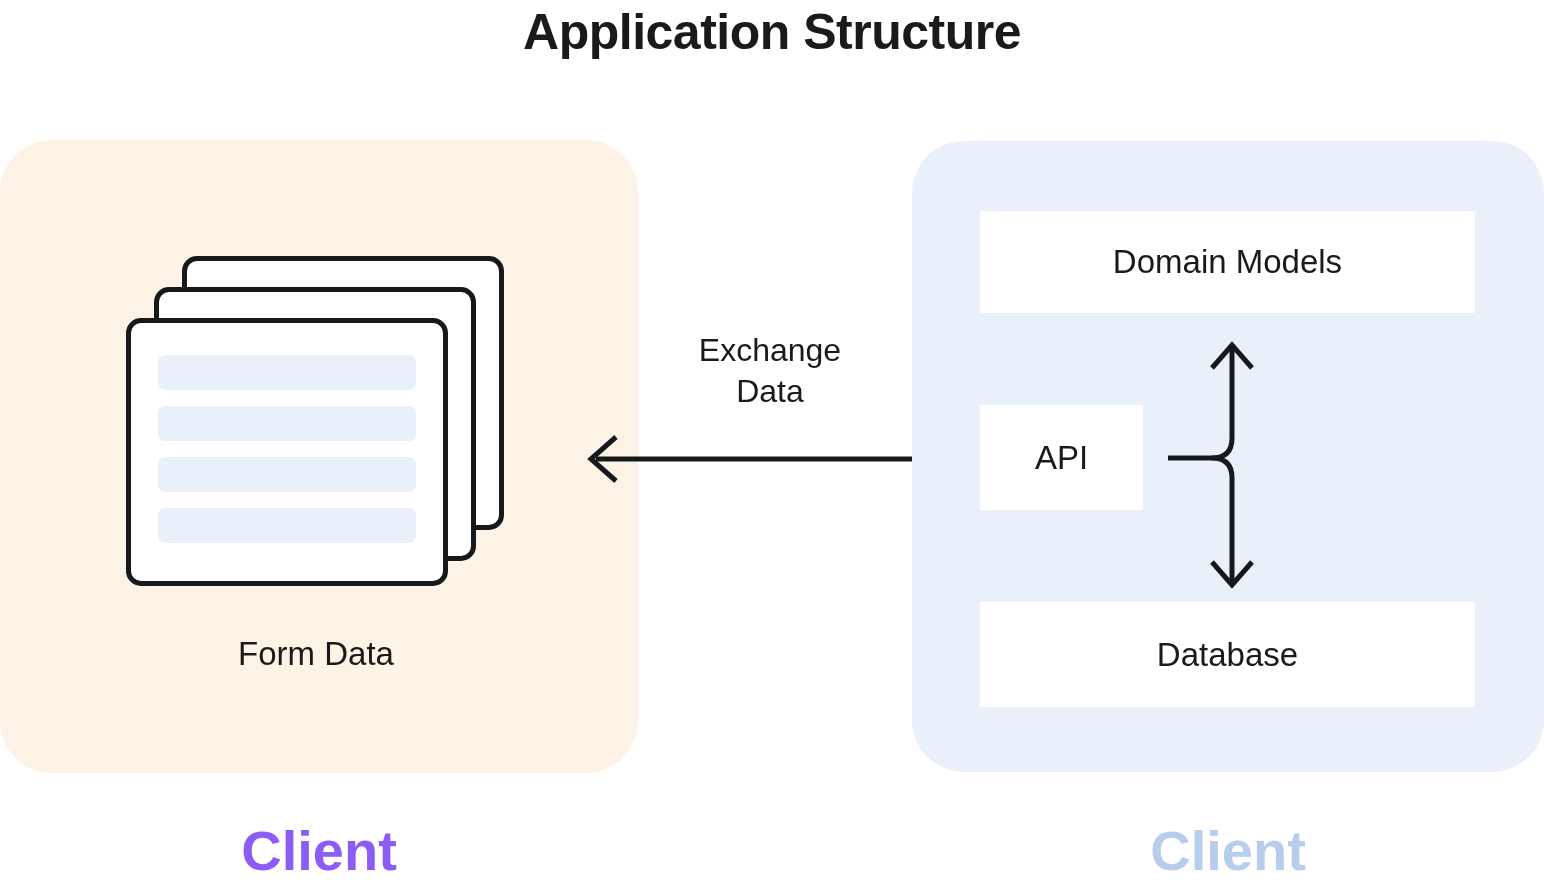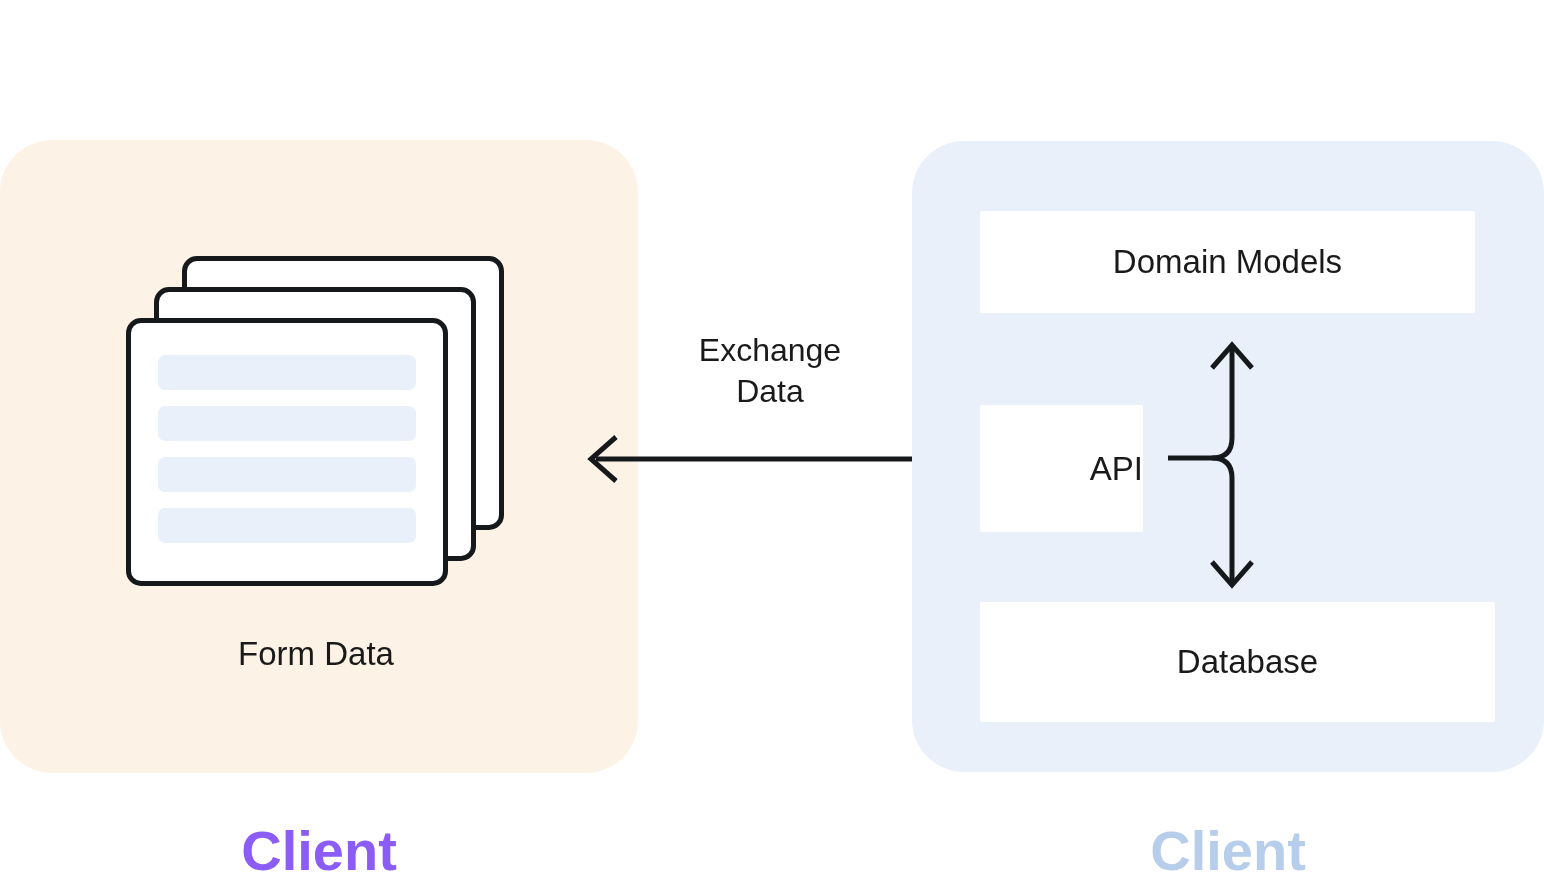--- a/index.html
+++ b/index.html
@@ -162,45 +162,44 @@
   #domain-models-box {
     left: 980px;
     top: 211px;
     width: 495px;
     height: 102px;
   }
   #api-box {
     left: 980px;
     top: 405px;
     width: 163px;
-    height: 127px;
-    justify-content: flex-end;
+    height: 105px;
   }
   #database-box {
     left: 980px;
     top: 602px;
     width: 495px;
-    height: 120px;
-    padding-left: 20px;
+    height: 105px;
   }
 
   
   #fork-connector {
     position: absolute;
     left: 1150px;
     top: 320px;
     width: 130px;
     height: 290px;
   }
 </style>
 </head>
 <body>
 
 <div id="stage">
 
+  <div class="title">Application Structure</div>
 
   <div class="panel" id="client-panel"></div>
 
   <div id="form-stack">
     <div class="form-card" id="form-card-back"></div>
     <div class="form-card" id="form-card-mid"></div>
     <div class="form-card" id="form-card-front">
       <div class="form-field-bar"></div>
       <div class="form-field-bar"></div>
       <div class="form-field-bar"></div>

